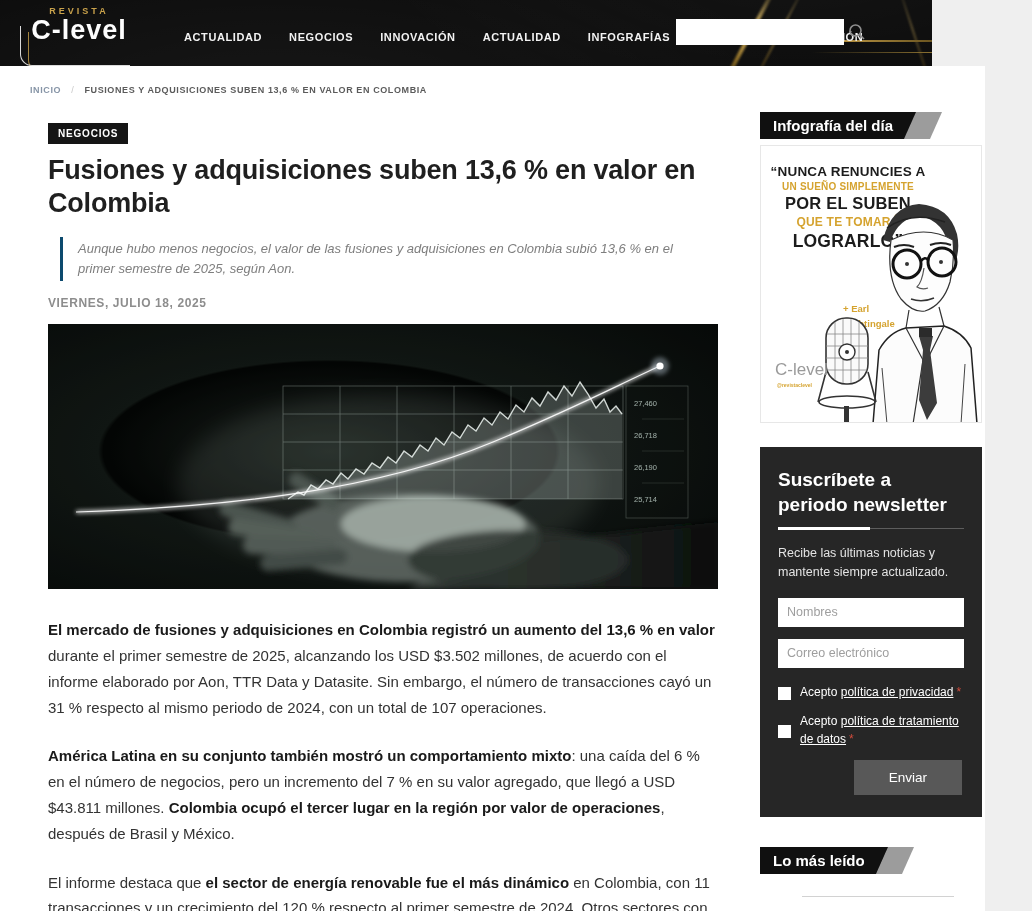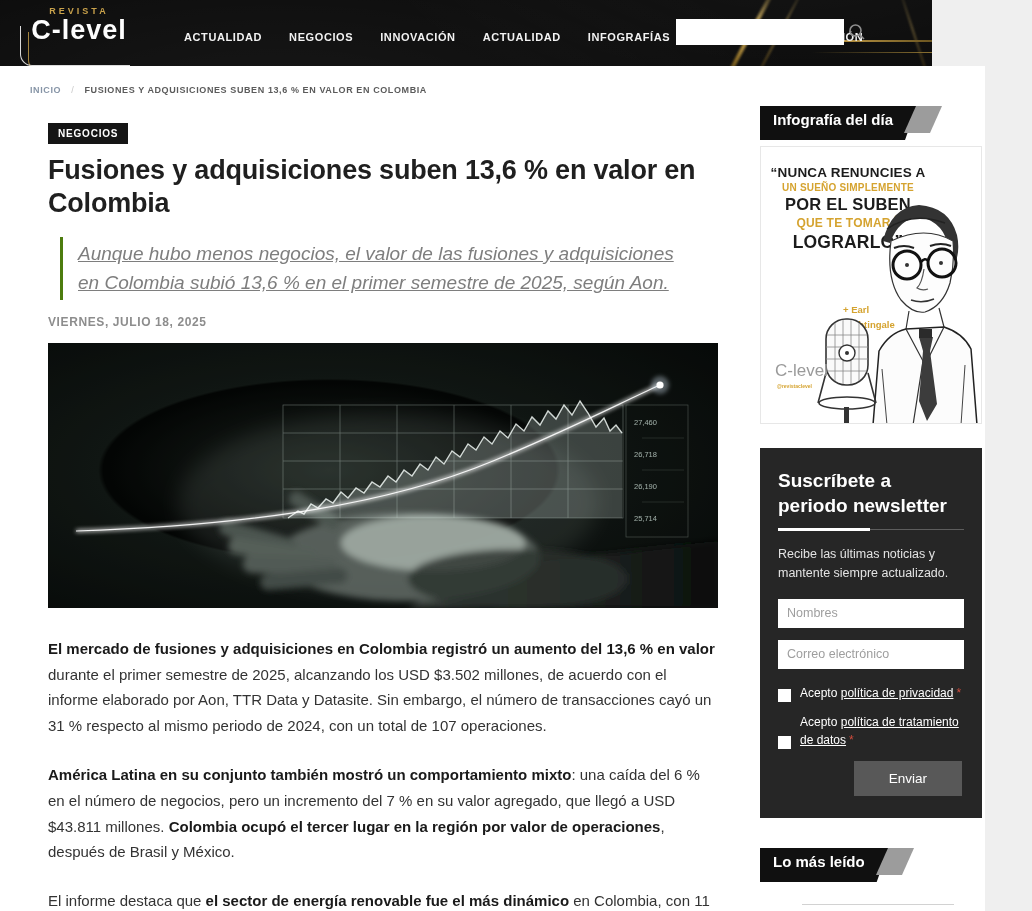--- a/index.html
+++ b/index.html
@@ -50,30 +50,30 @@
   .crumbs .cur { color:#5b5b5b; }
 
   .cols { display:flex; padding-left:48px; }
   .article { width:670px; }
   .sidebar { width:222px; margin-left:42px; }
 
   
   .cat-badge { display:inline-block; background:#151515; color:#fff; font-size:10px;
     font-weight:bold; letter-spacing:.8px; padding:5px 10px; margin:17px 0 10px; cursor:pointer; }
   h1 { font-size:27px; line-height:1.22; color:#1f1f1f; letter-spacing:-.2px; }
-  .lead { margin:17px 0 15px 12px; border-left:3px solid #4d7c0f; padding:2px 30px 2px 15px;
-    font-style:italic; color:#7e7e7e; font-size:19px; line-height:1.55;text-decoration:underline; }
+  .lead { margin:17px 0 15px 12px; border-left:3px solid #0c4a6e; padding:2px 30px 2px 15px;
+    font-style:italic; color:#7e7e7e; font-size:13px; line-height:1.55; }
   .date { font-size:12px; font-weight:bold; color:#8d8d8d; letter-spacing:.6px; margin-bottom:14px; }
   .hero { width:670px; height:265px; margin-bottom:28px; display:block; }
   .article p { font-size:15px; color:#333; line-height:1.72; margin-bottom:23px; }
   .article p b { color:#1a1a1a; }
   h2 { font-size:21px; color:#1d1d1d; margin:3px 0 12px; letter-spacing:-.2px; }
 
   
-  .sbar { display:flex; height:34px; }
+  .sbar { display:flex; height:27px; margin-top:6px; }
   .sbar .main { background:#101010; color:#fff; font-size:15px; font-weight:bold;
     line-height:27px; padding:0 24px 0 13px;
     clip-path:polygon(0 0, 100% 0, calc(100% - 12px) 100%, 0 100%); }
   .sbar .accent { width:26px; height:27px; background:#9c9c9c; margin-left:-7px;
     transform:skewX(-24deg); }
 
   .info-box { position:relative; width:222px; height:278px; background:#fff;
     border:1px solid #e7e7e7; margin-top:6px; overflow:hidden; cursor:pointer; }
   .quote { position:absolute; left:8px; top:18px; width:158px; text-align:center;
     font-weight:bold; letter-spacing:.2px; }
@@ -90,21 +90,21 @@
   .mic { position:absolute; left:52px; bottom:-2px; }
 
   .newsletter { width:222px; background:#262626; margin-top:24px; padding:21px 18px 22px; }
   .nl-title { color:#fff; font-size:19px; font-weight:bold; line-height:1.3; }
   .nl-rule { position:relative; border-bottom:1px solid #5d5d5d; margin:11px 0 15px; }
   .nl-rule::after { content:''; position:absolute; left:0; bottom:-2px; width:92px; height:3px; background:#fff; }
   .nl-desc { color:#e3e3e3; font-size:12.5px; line-height:1.5; margin-bottom:16px; }
   .nl-input { width:100%; height:29px; border:none; outline:none; background:#fff;
     padding:0 9px; font-size:12.5px; color:#333; margin-bottom:12px; }
   .nl-input::placeholder { color:#9e9e9e; }
-  .cb-row { display:flex; align-items:flex-end; color:#fff; font-size:12px;
+  .cb-row { display:flex; align-items:center; color:#fff; font-size:12px;
     line-height:1.45; margin:4px 0 12px; }
   .cb { width:13px; height:13px; background:#fff; flex:0 0 13px; margin:1px 9px 0 0; cursor:pointer; }
   .cb-link { color:#fff; text-decoration:underline; cursor:pointer; }
   .req { color:#cf4b3c; margin-left:3px; }
   .nl-btn { display:block; margin:8px 2px 0 auto; background:#585858; color:#fff; border:none;
     font-size:13.5px; padding:10px 35px; cursor:pointer; font-family:inherit; }
 
   .most-read { margin-top:30px; }
   .mr-divider { width:152px; height:1px; background:#d2d2d2; margin:22px 0 17px 42px; }
 </style>

